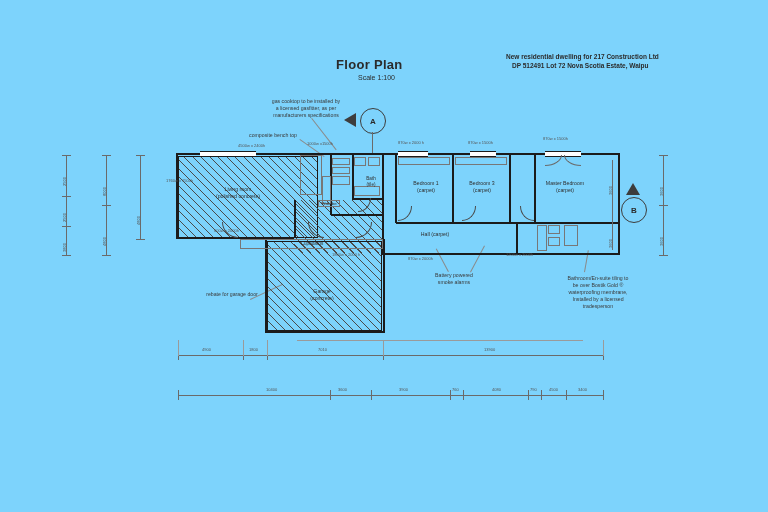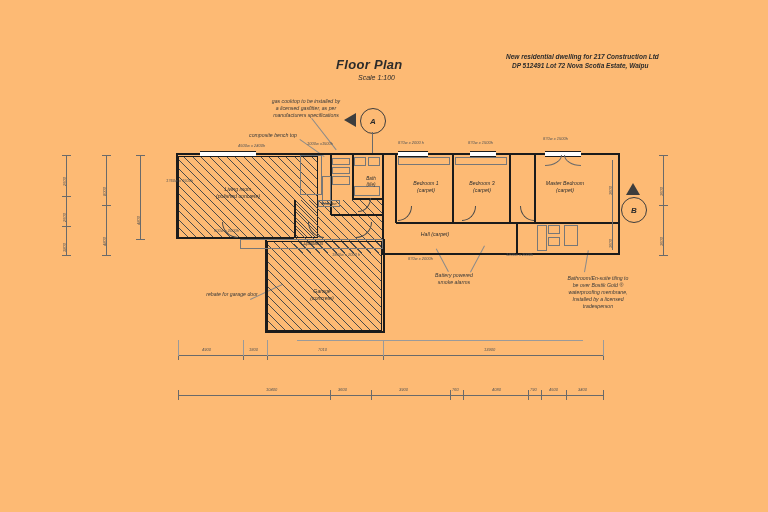--- a/index.html
+++ b/index.html
@@ -1,18 +1,18 @@
 <!DOCTYPE html>
 <html><head>
 <meta charset="utf-8">
 <style>
   html,body{margin:0;padding:0;background:#fff;}
   body{width:768px;height:512px;overflow:hidden;
        font-family:"Liberation Sans",sans-serif;color:#2b2b2b;background:#fdfdfd;}
-  #sheet{position:relative;width:768px;height:512px;background:#fdba74;font-style:italic;}
+  #sheet{position:relative;width:768px;height:512px;background:#7dd3fc;}
 
   .ttl{position:absolute;font-weight:bold;letter-spacing:.3px;}
   .sub{position:absolute;}
   .note{position:absolute;text-align:center;line-height:1.35;color:#3a3a3a;}
   .rlab{position:absolute;text-align:center;line-height:1.3;color:#2f2f2f;}
   .dimtxt{position:absolute;color:#555;white-space:nowrap;}
   .vtxt{position:absolute;color:#555;white-space:nowrap;transform-origin:0 0;transform:rotate(-90deg);}
 
   .wall{position:absolute;background:#1b1b1b;}
   .thin{position:absolute;background:#6a6a6a;}

